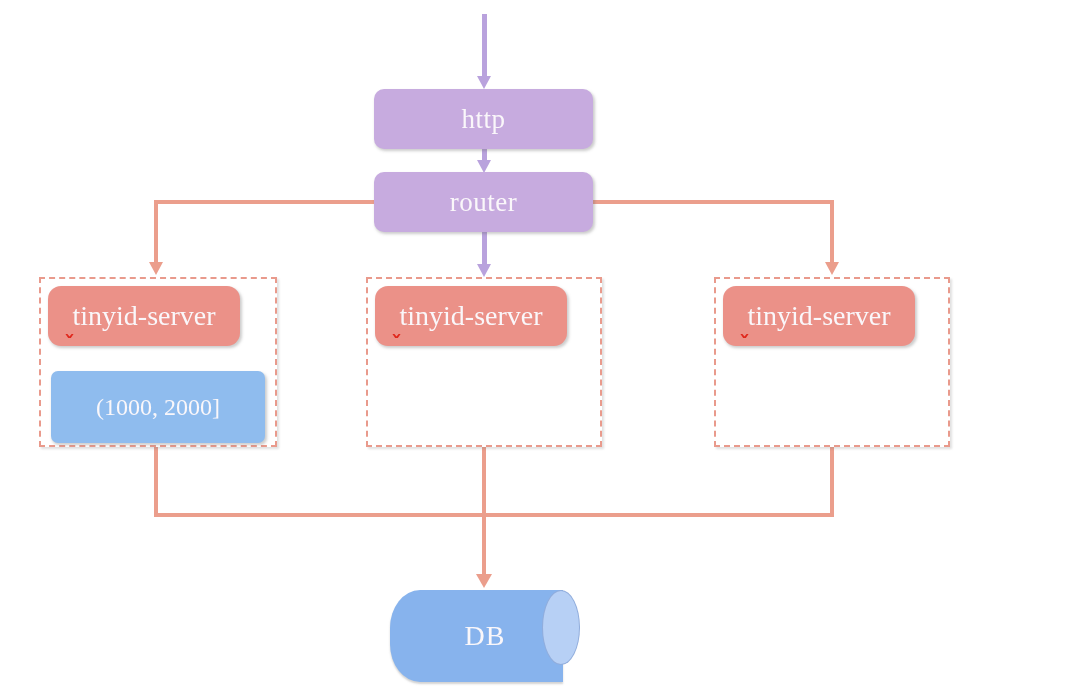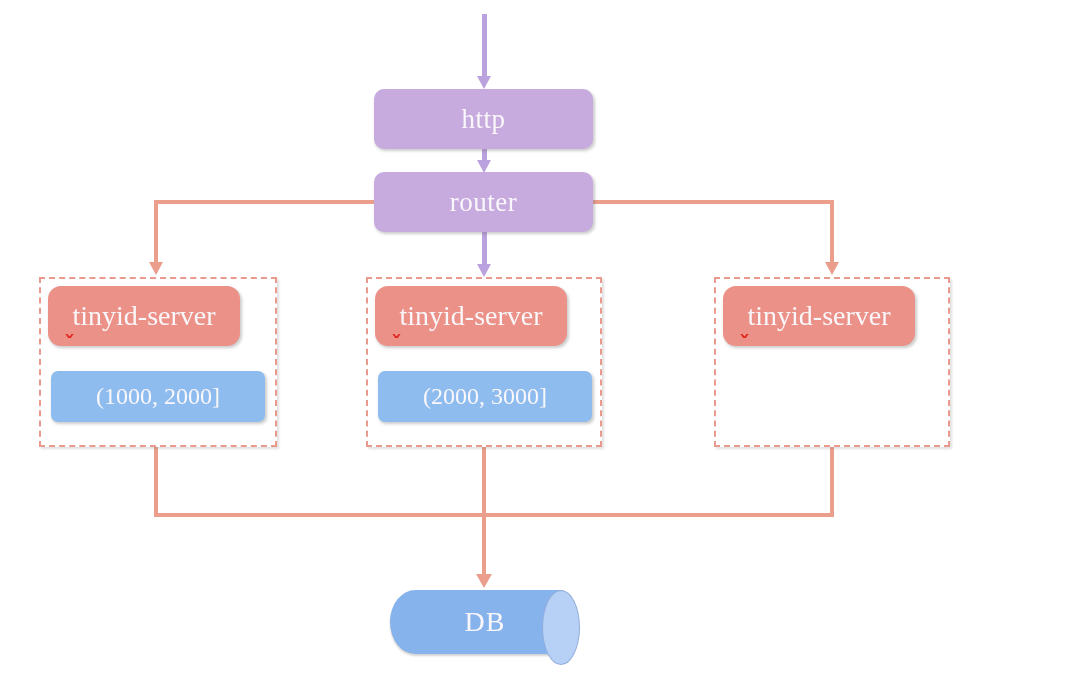--- a/index.html
+++ b/index.html
@@ -70,38 +70,38 @@
   .group.g2 { left: 366px; width: 236px; }
   .group.g3 { left: 714px; width: 236px; }
 
   .server-box {
     left: 7px; top: 7px; width: 192px; height: 60px;
     background: var(--salmon-fill);
     border-radius: 13px;
     font-size: 28px;
   }
   .range-box {
-    left: 10px; top: 92px; width: 214px; height: 51px;
+    left: 10px; top: 92px; width: 214px; height: 72px;
     background: var(--blue-fill);
     border-radius: 7px;
     font-size: 24px;
   }
   .spellcheck {
     position: absolute;
     left: 16px; bottom: -9px;
     color: var(--spellcheck-red);
     font-size: 22px; font-weight: 700;
     line-height: 1;
     font-family: "DejaVu Sans", sans-serif;
   }
 
   
   .db {
     position: absolute;
-    left: 390px; top: 590px; width: 190px; height: 64px;
+    left: 390px; top: 590px; width: 190px; height: 92px;
   }
   .db-body {
     position: absolute;
     left: 0; top: 0; bottom: 0; right: 17px;
     background: var(--db-body);
     border-top-left-radius: 30px 38px;
     border-bottom-left-radius: 30px 38px;
     box-shadow: 0 2px 2px rgba(110,110,110,0.3);
   }
   .db-face {
@@ -162,23 +162,20 @@
     <div class="node pill range-box">
       <span>(1000, 2000]</span>
     </div>
   </div>
 
   <div class="group g2">
     <div class="node pill server-box">
       <span>tinyid-server</span>
       <span class="spellcheck">ˇ</span>
     </div>
-    <div class="node pill range-box">
-      <span>(2000, 3000]</span>
-    </div>
   </div>
 
   <div class="group g3">
     <div class="node pill server-box">
       <span>tinyid-server</span>
       <span class="spellcheck">ˇ</span>
     </div>
   </div>
 
   <div class="db">

